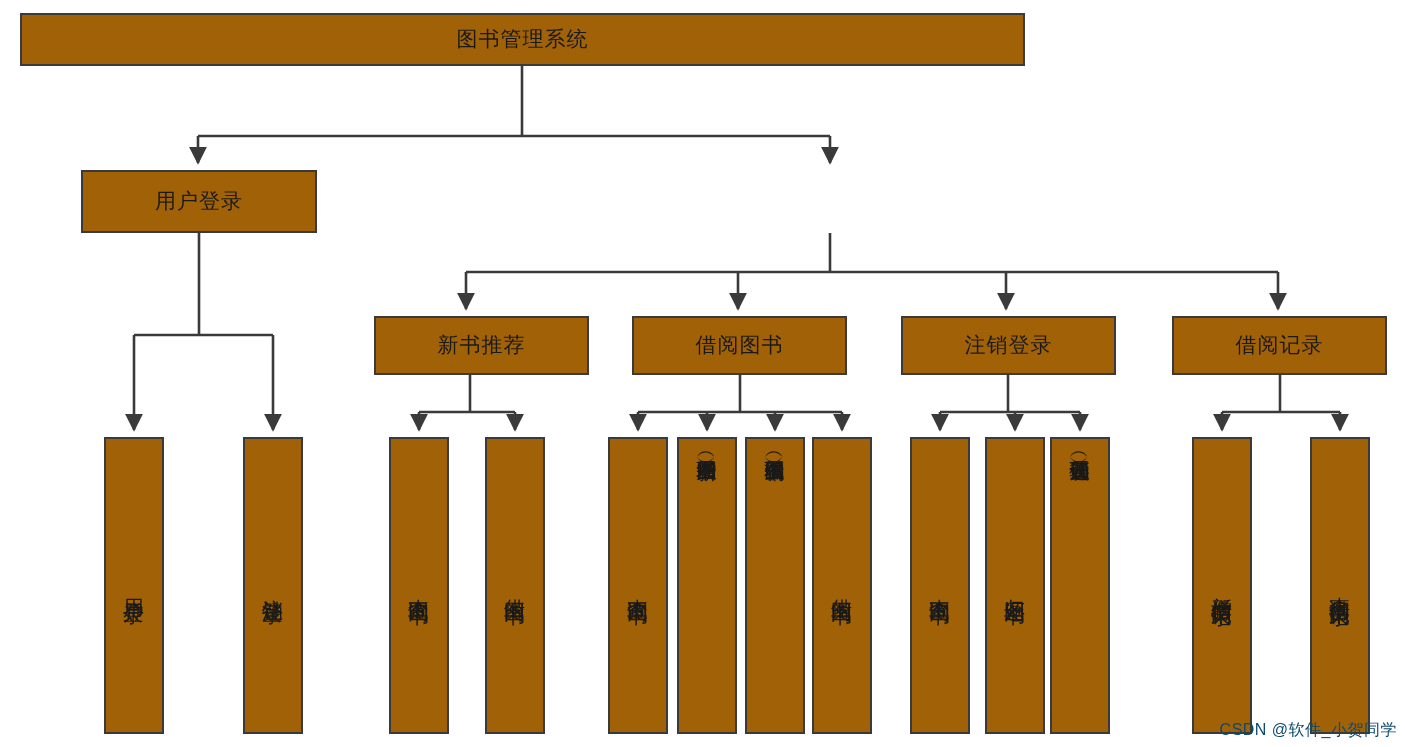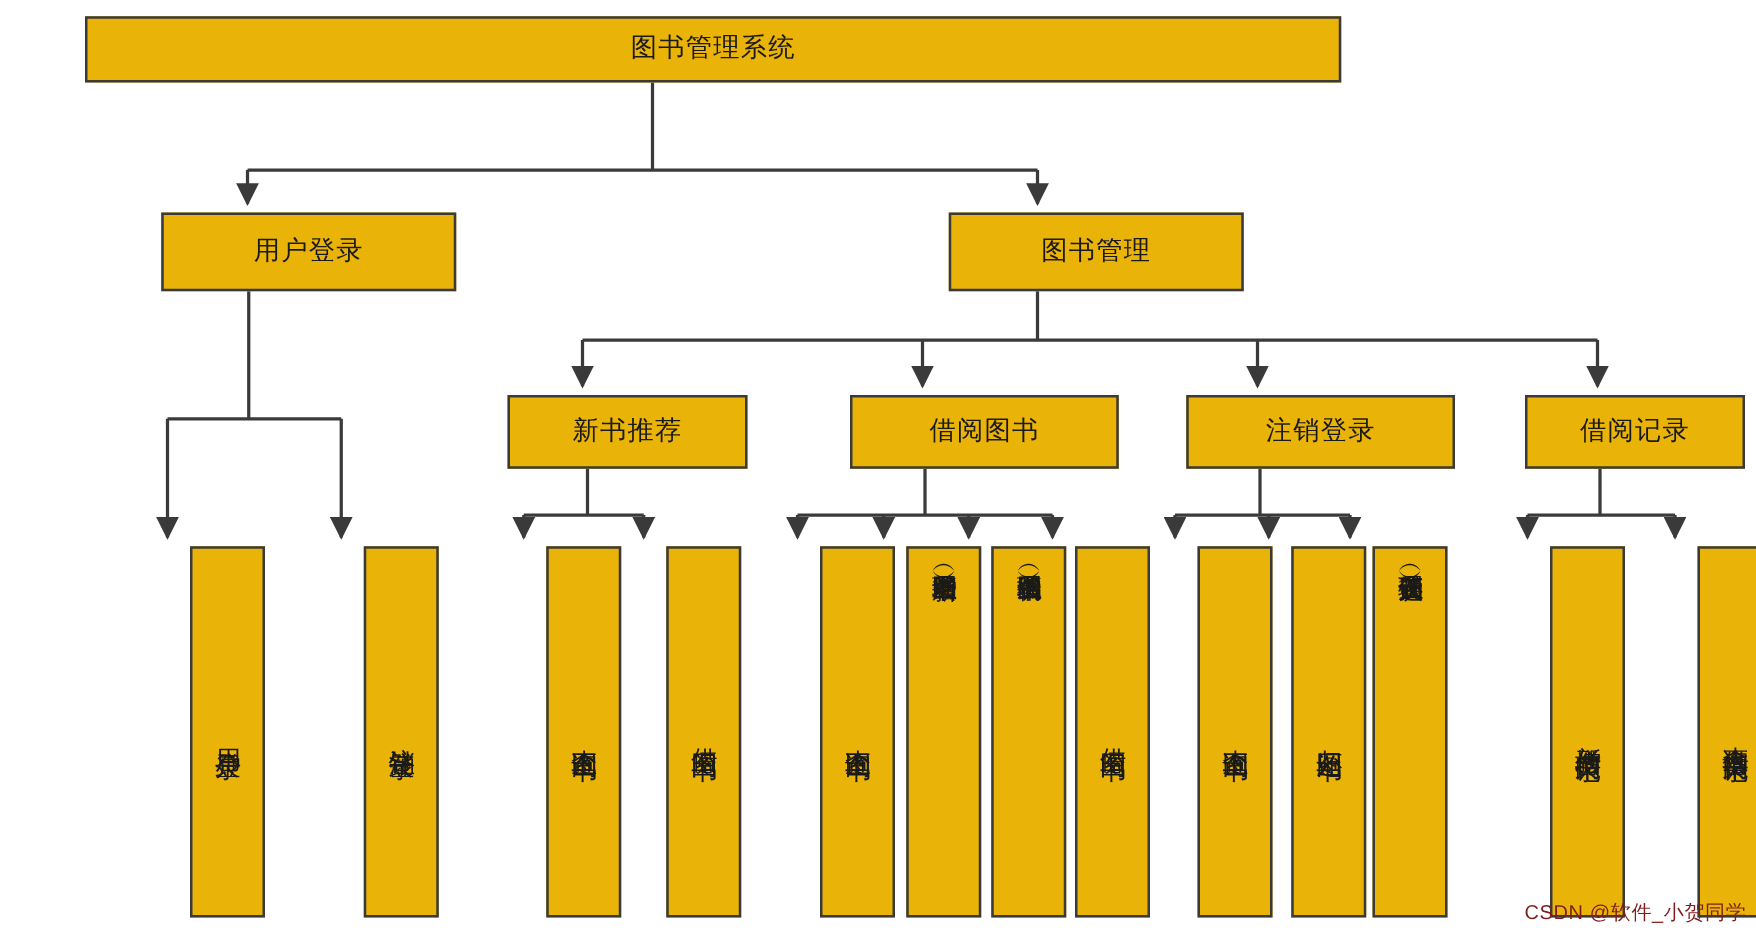--- a/index.html
+++ b/index.html
@@ -25,26 +25,25 @@
     left: 0;
     top: 0;
     width: 1405px;
     height: 747px;
     pointer-events: none;
   }
   .node {
     position: absolute;
     box-sizing: border-box;
     border: 2px solid #3a3a3a;
-    background: #eab308;
+    background: #a16207;
     display: flex;
     align-items: center;
     justify-content: center;
     color: #1a1a1a;
-    margin-left: 48px;
   }
   .node .label {
     line-height: 1.06;
     letter-spacing: 0.5px;
     text-align: center;
     white-space: pre;
   }
   .node.horizontal .label {
     font-size: 21px;
     letter-spacing: 1px;
@@ -67,21 +66,21 @@
   }
   .node.vertical.center {
     align-items: center;
     padding-top: 0;
   }
   .watermark {
     position: absolute;
     right: 8px;
     bottom: 6px;
     font-size: 16px;
-    color: #7f1d1d;
+    color: #0c4a6e;
     letter-spacing: 0.5px;
     white-space: nowrap;
   }
 </style>
 </head>
 <body>
 
 <div id="diagram-root">
 
   <svg class="connectors" viewBox="0 0 1405 747" xmlns="http://www.w3.org/2000/svg">
@@ -138,37 +137,34 @@
   </svg>
 
   <div class="node horizontal" style="left:20px; top:13px; width:1005px; height:53px;">
     <span class="label">图书管理系统</span>
   </div>
 
   <div class="node horizontal" style="left:81px; top:170px; width:236px; height:63px;">
     <span class="label">用户登录</span>
   </div>
 
-  <div class="node horizontal" style="left:711px; top:170px; width:236px; height:63px;">
-    <span class="label">图书管理</span>
-  </div>
-
-  <div class="node horizontal" style="left:358px; top:316px; width:192px; height:59px;">
+
+  <div class="node horizontal" style="left:374px; top:316px; width:215px; height:59px;">
     <span class="label">新书推荐</span>
   </div>
 
   <div class="node horizontal" style="left:632px; top:316px; width:215px; height:59px;">
     <span class="label">借阅图书</span>
   </div>
 
   <div class="node horizontal" style="left:901px; top:316px; width:215px; height:59px;">
     <span class="label">注销登录</span>
   </div>
 
-  <div class="node horizontal" style="left:1172px; top:316px; width:176px; height:59px;">
+  <div class="node horizontal" style="left:1172px; top:316px; width:215px; height:59px;">
     <span class="label">借阅记录</span>
   </div>
 
   <div class="node vertical center" style="left:104px; top:437px; width:60px; height:297px;">
     <span class="label">用户登录</span>
   </div>
 
   <div class="node vertical center" style="left:243px; top:437px; width:60px; height:297px;">
     <span class="label">注销登录</span>
   </div>

